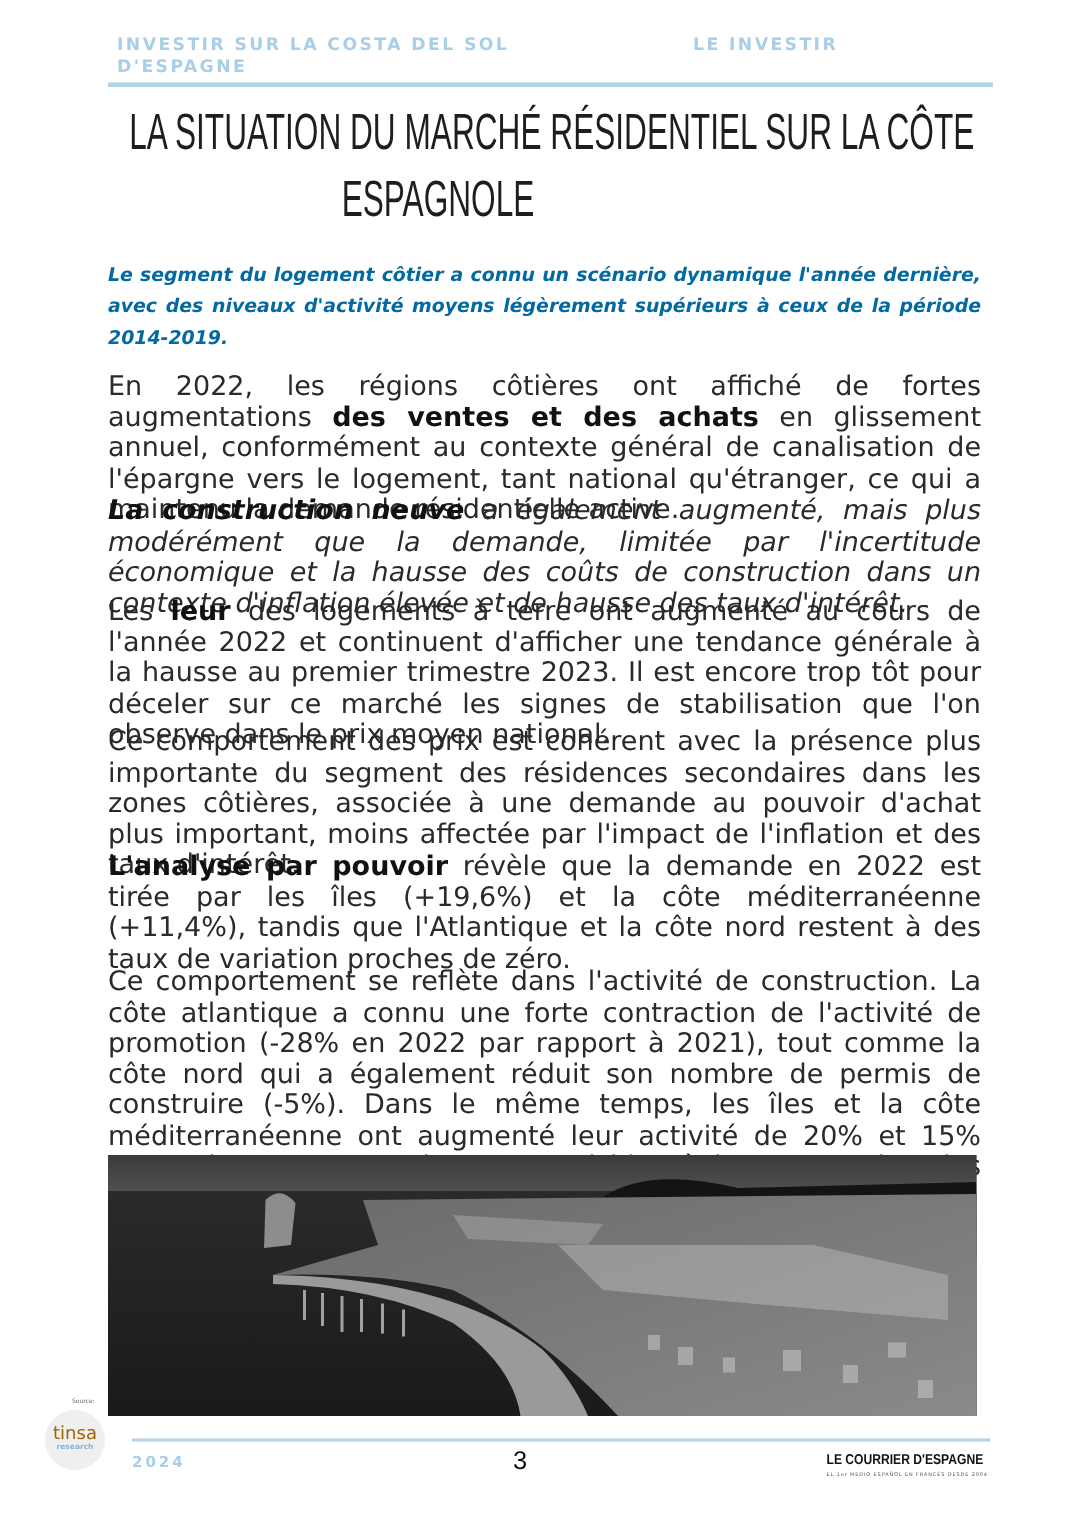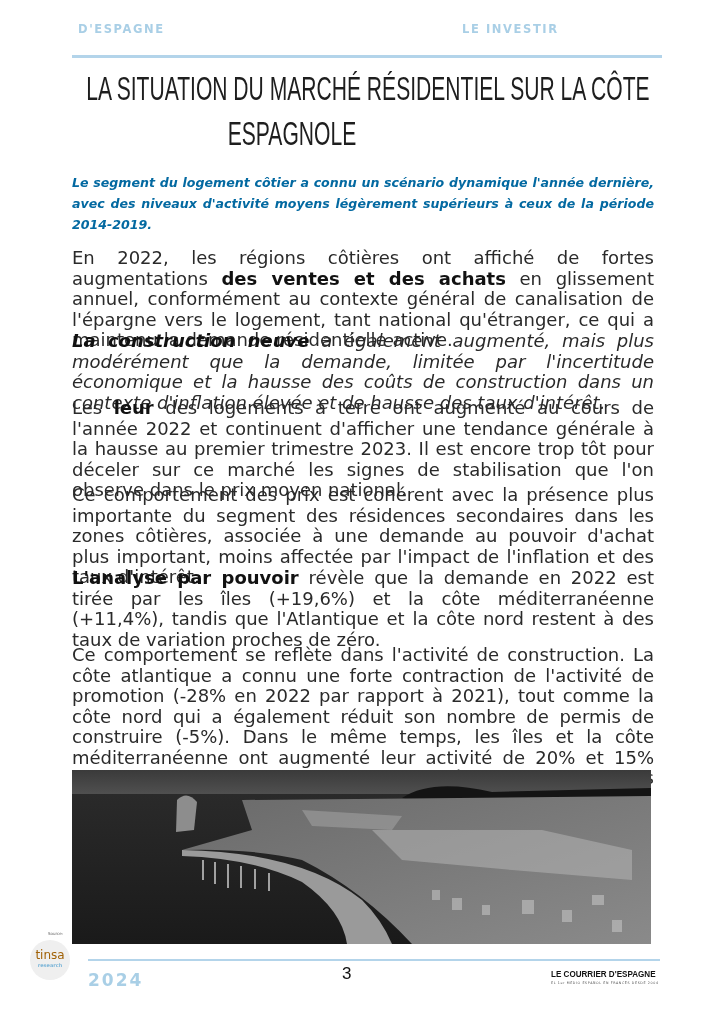--- a/index.html
+++ b/index.html
@@ -11,30 +11,31 @@
   .title-wrap { position:absolute; left:-40px; width:664px; }
   .lead { position:absolute; left:72px; top:172px; width:582px; font-family:"DejaVu Sans", sans-serif; font-style:italic; font-weight:bold; font-size:12.6px; line-height:21px; color:#0369a1; text-align:justify; }
   .body { position:absolute; left:72px; width:582px; font-family:"DejaVu Sans", sans-serif; font-size:18px; line-height:20.5px; color:#2a2a2a; text-align:justify; }
   .body b { color:#111; }
   .photo { position:absolute; left:72px; top:770px; width:579px; height:174px; overflow:hidden; background:#1b1b1b; }
   .src-label { position:absolute; left:48px; top:931px; font-size:4px; color:#666; }
   .src-logo { position:absolute; left:30px; top:940px; width:40px; height:40px; border-radius:50%; background:#efefef; text-align:center; }
   .src-logo .t1 { display:block; font-size:12px; color:#a16207; line-height:13px; padding-top:9px; }
   .src-logo .t2 { display:block; font-size:5px; color:#7fb7d9; font-weight:bold; line-height:6px; }
   .foot-rule { position:absolute; left:88px; top:959px; width:572px; height:2px; background:#b3d4ea; }
-  .foot-year { position:absolute; left:88px; top:970px; font-weight:bold; font-size:17px; letter-spacing:2px; color:#a9cfe6; }
+  .foot-year { position:absolute; left:88px; top:970px; font-weight:bold; font-size:10px; letter-spacing:2px; color:#a9cfe6; }
   .foot-page { position:absolute; left:342px; top:964px; font-family:"Liberation Sans", sans-serif; font-size:17px; color:#111; }
   .foot-brand { position:absolute; left:551px; top:968px; font-family:"Liberation Sans", sans-serif; font-weight:bold; font-size:9.5px; color:#111; letter-spacing:0px; transform:scaleX(0.85); transform-origin:left top; white-space:nowrap; }
   .foot-tag { position:absolute; left:551px; top:981px; font-size:3.3px; color:#555; letter-spacing:0.6px; white-space:nowrap; }
 </style>
 </head>
 <body>
 
 <div class="hdr">
   <div class="hdr-left">
+    <div>INVESTIR SUR LA COSTA DEL SOL</div>
     <div>D'ESPAGNE</div>
   </div>
   <div class="hdr-right">LE INVESTIR</div>
 </div>
 <div class="hdr-rule"></div>
 
 <div class="title-wrap" style="top:66px;">
   <div style="font-family:'Liberation Sans',sans-serif;font-size:34px;line-height:45px;text-align:center;color:#1e1e1e;transform:scaleX(0.62);transform-origin:center top;white-space:nowrap;">LA SITUATION DU MARCHÉ RÉSIDENTIEL SUR LA CÔTE</div>
   <div style="font-family:'Liberation Sans',sans-serif;font-size:34px;line-height:45px;text-align:center;color:#1e1e1e;transform:scaleX(0.62);transform-origin:center top;white-space:nowrap;">ESPAGNOLE</div>
 </div>

